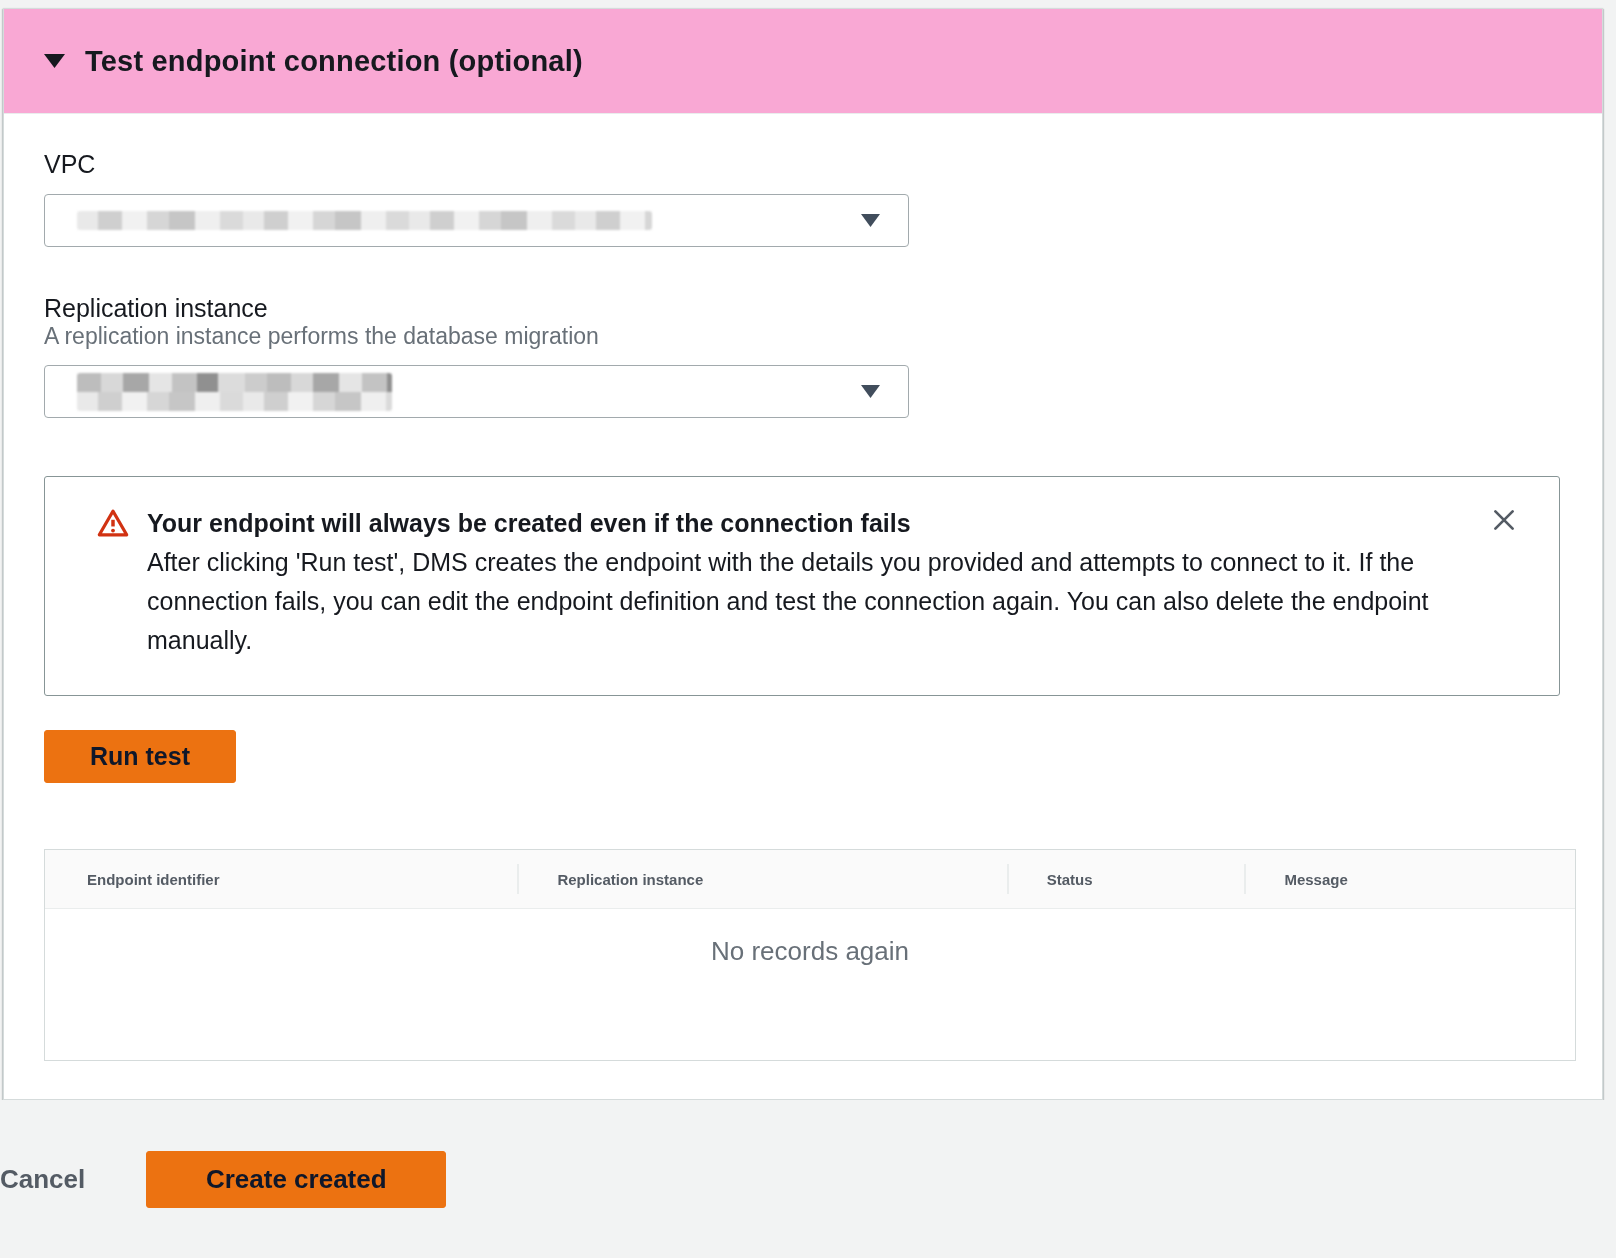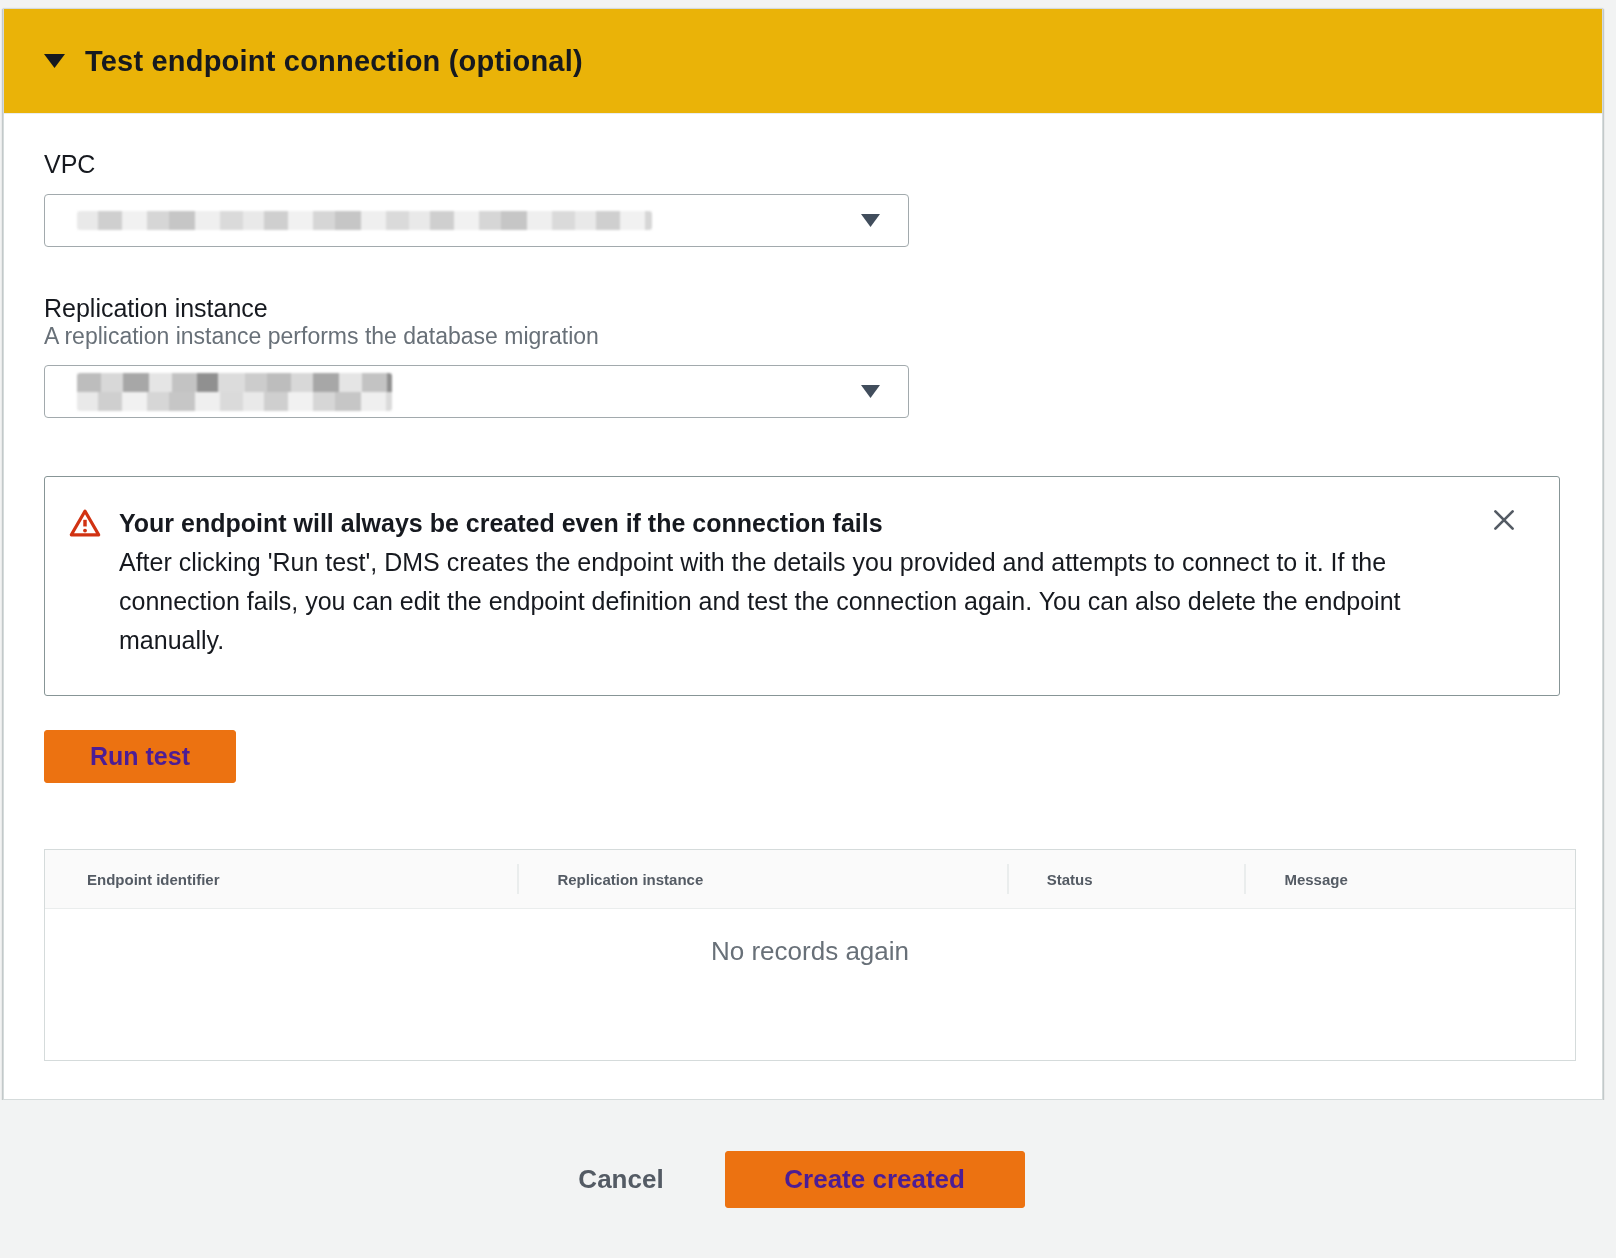--- a/index.html
+++ b/index.html
@@ -15,21 +15,21 @@
 
   
   .panel {
     position:absolute; left:3px; top:8px; width:1600px; height:1092px;
     background:#ffffff;
     border:1px solid #d5dbdb;
     box-shadow:0 1px 2px 0 rgba(0,28,36,.25), 1px 1px 1px 0 rgba(0,28,36,.12), -1px 1px 1px 0 rgba(0,28,36,.12);
   }
   .panel-header {
     height:105px;
-    background:#eab308;
+    background:#f9a8d4;
     border-bottom:1px solid #eaeded;
     display:flex; align-items:center;
     padding:0 40px;
     cursor:pointer;
   }
   .panel-header .caret { margin-right:20px; display:flex; align-items:center; }
   .panel-title { font-size:29px; font-weight:700; color:#16191f; letter-spacing:0.2px; }
 
   .panel-body { padding:36px 40px 0 40px; }
 
@@ -56,39 +56,39 @@
   .px-row.r2 { background:repeating-linear-gradient(90deg,#e9e9e9 0 21px,#cfcfcf 21px 45px,#f1f1f1 45px 70px,#d6d6d6 70px 92px,#c6c6c6 92px 118px,#efefef 118px 143px,#dadada 143px 166px); }
   .redacted.w-vpc { width:575px; }
   .redacted.w-ri  { width:315px; }
 
   
   .alert {
     margin-top:58px;
     width:1516px;
     border:1px solid #879596;
     border-radius:3px;
-    padding:27px 90px 35px 24px;
+    padding:27px 90px 35px 52px;
     position:relative;
     background:#fff;
   }
   .alert-flex { display:flex; }
   .alert-icon { flex:0 0 auto; margin-top:3px; }
   .alert-content { margin-left:18px; }
   .alert-title { font-size:25px; font-weight:700; line-height:39px; color:#16191f; }
   .alert-body  { font-size:25px; line-height:39px; color:#16191f; max-width:1300px; }
   .alert-close {
     position:absolute; top:26px; right:38px;
     background:none; border:none; cursor:pointer;
     display:flex; align-items:center; justify-content:center;
     width:34px; height:34px;
   }
 
   
   .btn-primary {
-    background:#ec7211; color:#4c1d95;
+    background:#ec7211; color:#0f172a;
     border:1px solid #ec7211; border-radius:3px;
     font-family:"Liberation Sans", sans-serif;
     font-weight:700; cursor:pointer;
   }
   .btn-run { margin-top:34px; width:192px; height:53px; font-size:25px; }
   .btn-create { width:300px; height:57px; font-size:26px; }
   .btn-link {
     background:none; border:none; cursor:pointer;
     font-family:"Liberation Sans", sans-serif;
     font-weight:700; font-size:26px; color:#545b64;
@@ -125,21 +125,21 @@
     display:flex; justify-content:center;
     padding-top:27px;
     font-size:26px; color:#687078;
     background:#fff;
   }
 
   
   .footer {
     position:absolute; left:0; top:1100px; width:1616px; height:158px;
     background:#f2f3f3;
-    display:flex; align-items:center; justify-content:center;
+    display:flex; align-items:center; justify-content:flex-start;
     padding-right:13px;
   }
   .footer .btn-link { margin-right:61px; }
 </style>
 </head>
 <body>
 
 <div class="stage">
 
   <section class="panel">

